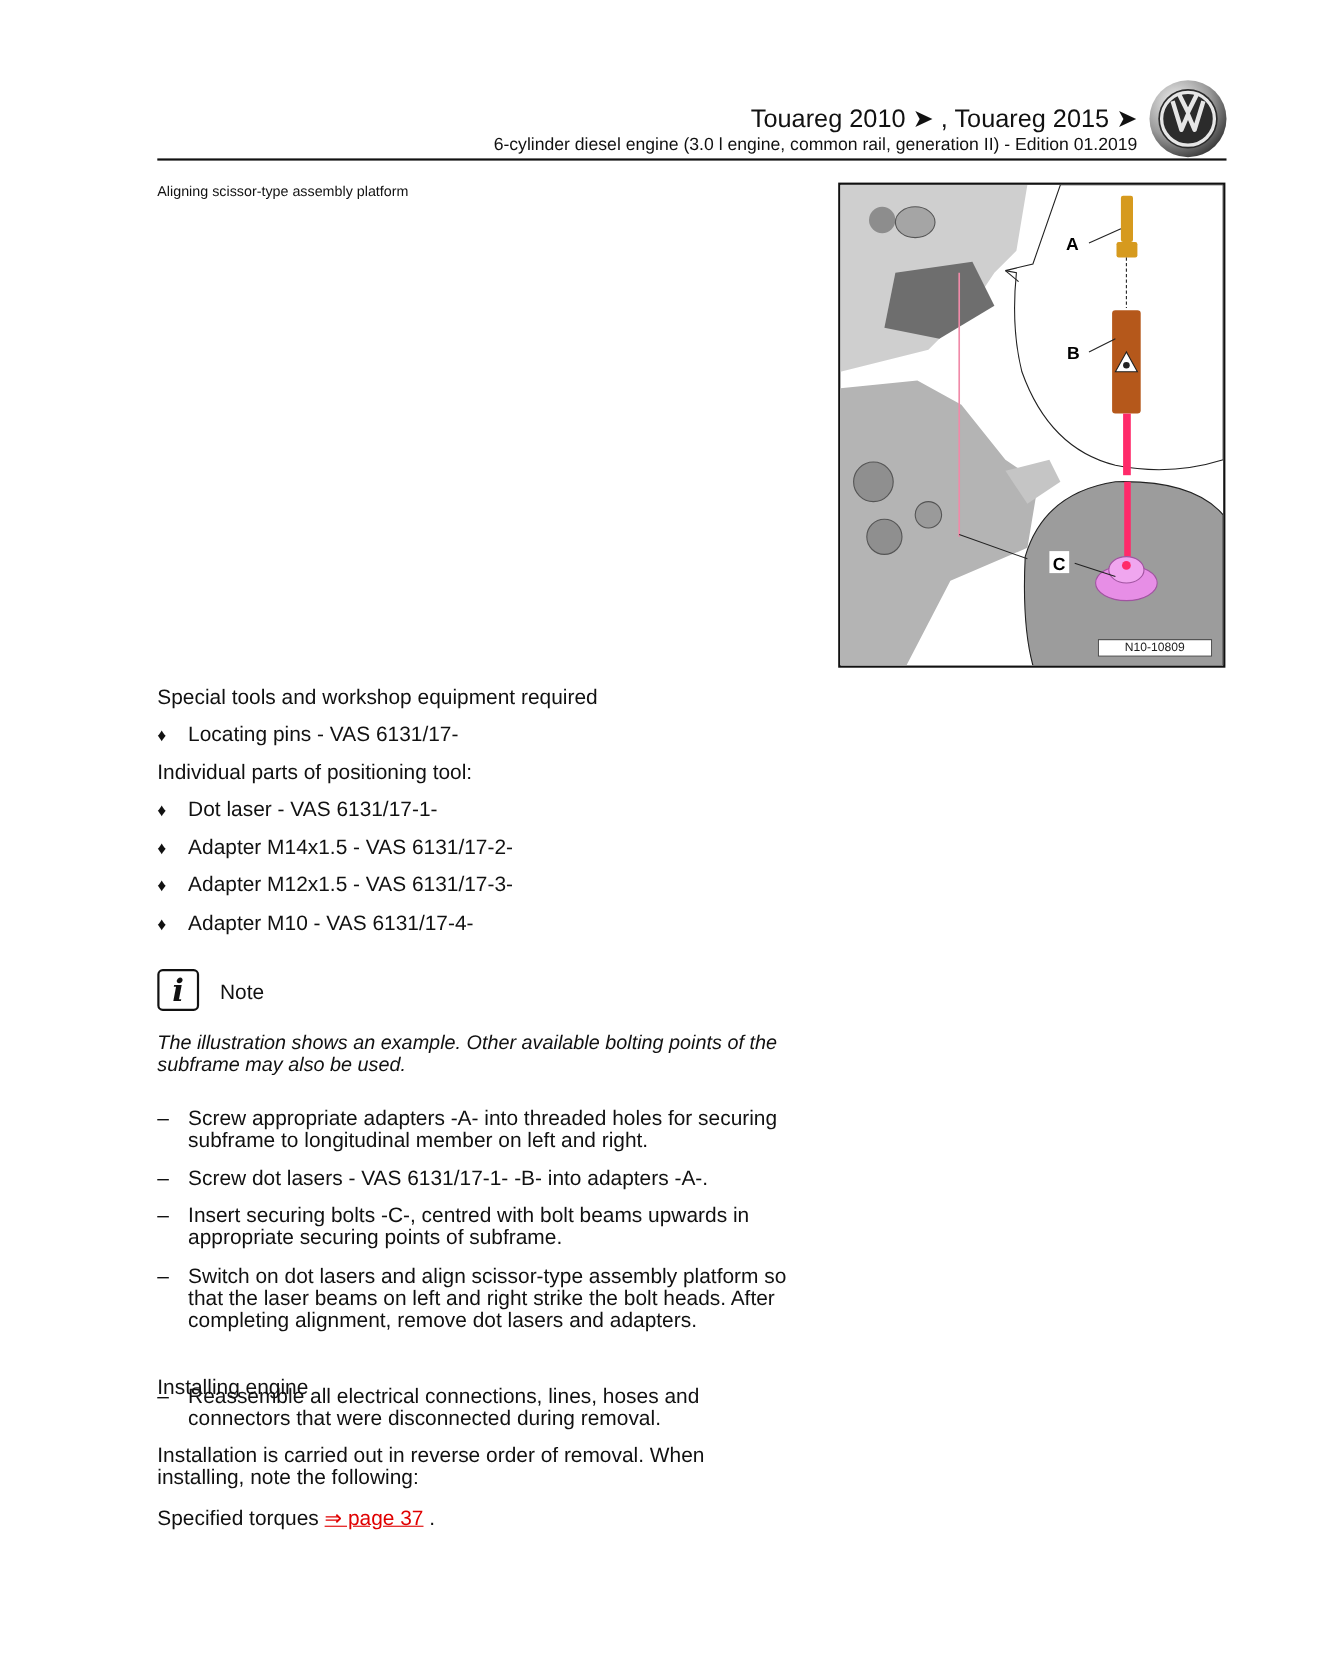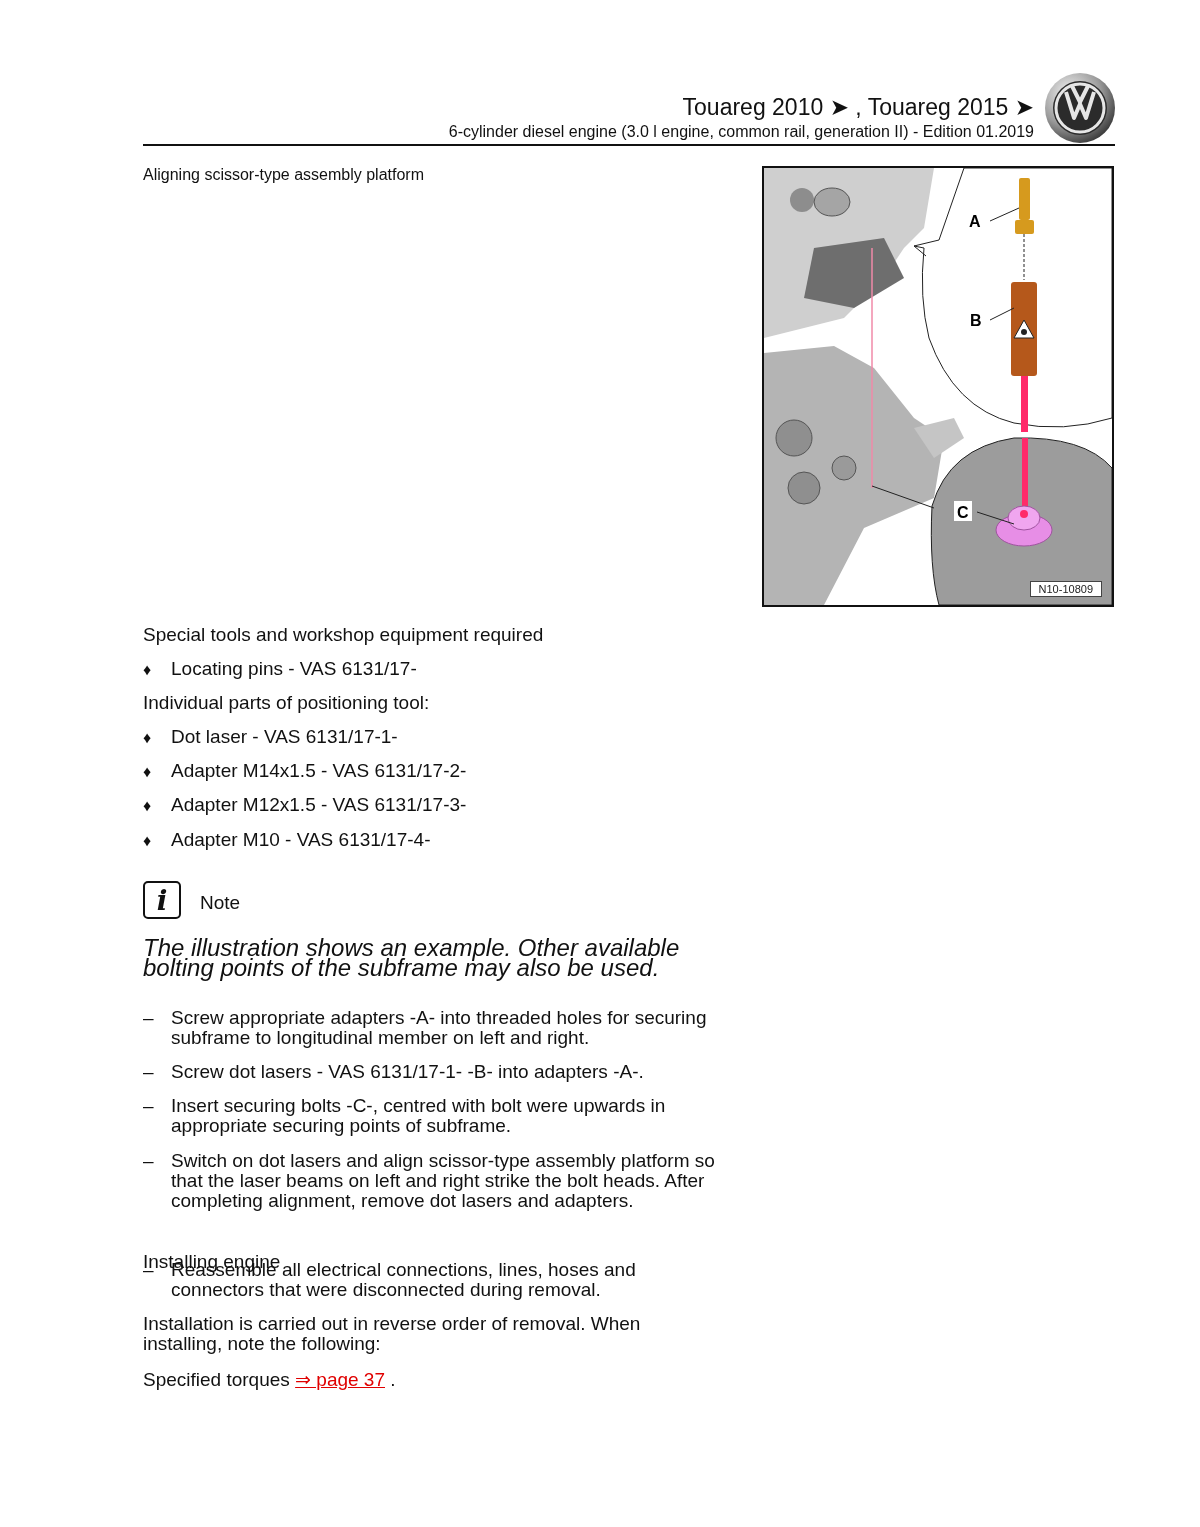--- a/index.html
+++ b/index.html
@@ -13,46 +13,46 @@
     .header-line2 {
       position: absolute; right: 166px; top: 120px; font-size: 16px; line-height: 24px; white-space: nowrap;
     }
     .header-rule {
       position: absolute; left: 143px; top: 144px; width: 972px; height: 2px; background: #111;
     }
     .logo {
       position: absolute; left: 1044px; top: 72px; width: 72px; height: 72px;
     }
     .section-title {
-      position: absolute; left: 143px; top: 166px; font-size: 16px;
+      position: absolute; left: 143px; top: 166px; font-size: 13px;
     }
     .figure {
       position: absolute; left: 762px; top: 166px; width: 348px; height: 437px;
       border: 2px solid #111; background: #fff; overflow: hidden;
     }
     .figure svg { display: block; }
     .figure-id {
-      position: absolute; right: 10px; bottom: 8px; font-size: 11px; padding: 1px 8px;
+      position: absolute; right: 10px; bottom: 8px; font-size: 11px; padding: 1px 24px;
       border: 1px solid #444; background: #fff; color: #222; margin-top: 23px;
     }
     .text-block { position: absolute; left: 143px; width: 580px; font-size: 19px; line-height: 20px; }
     .p { position: absolute; left: 143px; font-size: 19px; white-space: nowrap; }
     .bullet { position: absolute; left: 143px; font-size: 19px; white-space: nowrap; }
     .bullet .mark { display: inline-block; width: 28px; font-size: 16px; }
     .dash-item { position: absolute; left: 143px; width: 590px; font-size: 19px; line-height: 20px; }
     .dash-item .mark { position: absolute; left: 0; top: 0; }
     .dash-item .body { margin-left: 28px; display: block; }
     .note-icon {
       position: absolute; left: 143px; top: 881px; width: 38px; height: 38px;
       border: 2px solid #111; border-radius: 5px; box-sizing: border-box;
       display: flex; align-items: center; justify-content: center;
       font-family: "DejaVu Serif", serif; font-style: italic; font-weight: bold; font-size: 28px;
     }
     .note-label { position: absolute; left: 200px; top: 892px; font-size: 19px; }
-    .note-text { position: absolute; left: 143px; top: 938px; width: 590px; font-size: 24px; line-height: 20px; font-style: italic; }
+    .note-text { position: absolute; left: 143px; top: 938px; width: 590px; font-size: 18px; line-height: 20px; font-style: italic; }
     .link { color: #e00000; text-decoration: underline; cursor: pointer; }
   </style>
 </head>
 <body>
 
 <div>
   <div class="header-line1">Touareg 2010 ➤ , Touareg 2015 ➤</div>
   <div class="header-line2">6-cylinder diesel engine (3.0 l engine, common rail, generation II) - Edition 01.2019</div>
   <div class="header-rule"></div>
   <svg class="logo" viewBox="0 0 72 72">
@@ -147,21 +147,21 @@
 <div class="dash-item" style="top:1008px;">
   <span class="mark">–</span>
   <span class="body">Screw appropriate adapters -A- into threaded holes for securing subframe to longitudinal member on left and right.</span>
 </div>
 <div class="dash-item" style="top:1062px;">
   <span class="mark">–</span>
   <span class="body">Screw dot lasers - VAS 6131/17-1- -B- into adapters -A-.</span>
 </div>
 <div class="dash-item" style="top:1096px;">
   <span class="mark">–</span>
-  <span class="body">Insert securing bolts -C-, centred with bolt were upwards in appropriate securing points of subframe.</span>
+  <span class="body">Insert securing bolts -C-, centred with bolt beams upwards in appropriate securing points of subframe.</span>
 </div>
 <div class="dash-item" style="top:1151px;">
   <span class="mark">–</span>
   <span class="body">Switch on dot lasers and align scissor-type assembly platform so that the laser beams on left and right strike the bolt heads. After completing alignment, remove dot lasers and adapters.</span>
 </div>
 
 <div class="p" style="top:1226px;margin-top:25px;">Installing engine</div>
 <div class="dash-item" style="top:1260px;">
   <span class="mark">–</span>
   <span class="body">Reassemble all electrical connections, lines, hoses and connectors that were disconnected during removal.</span>

